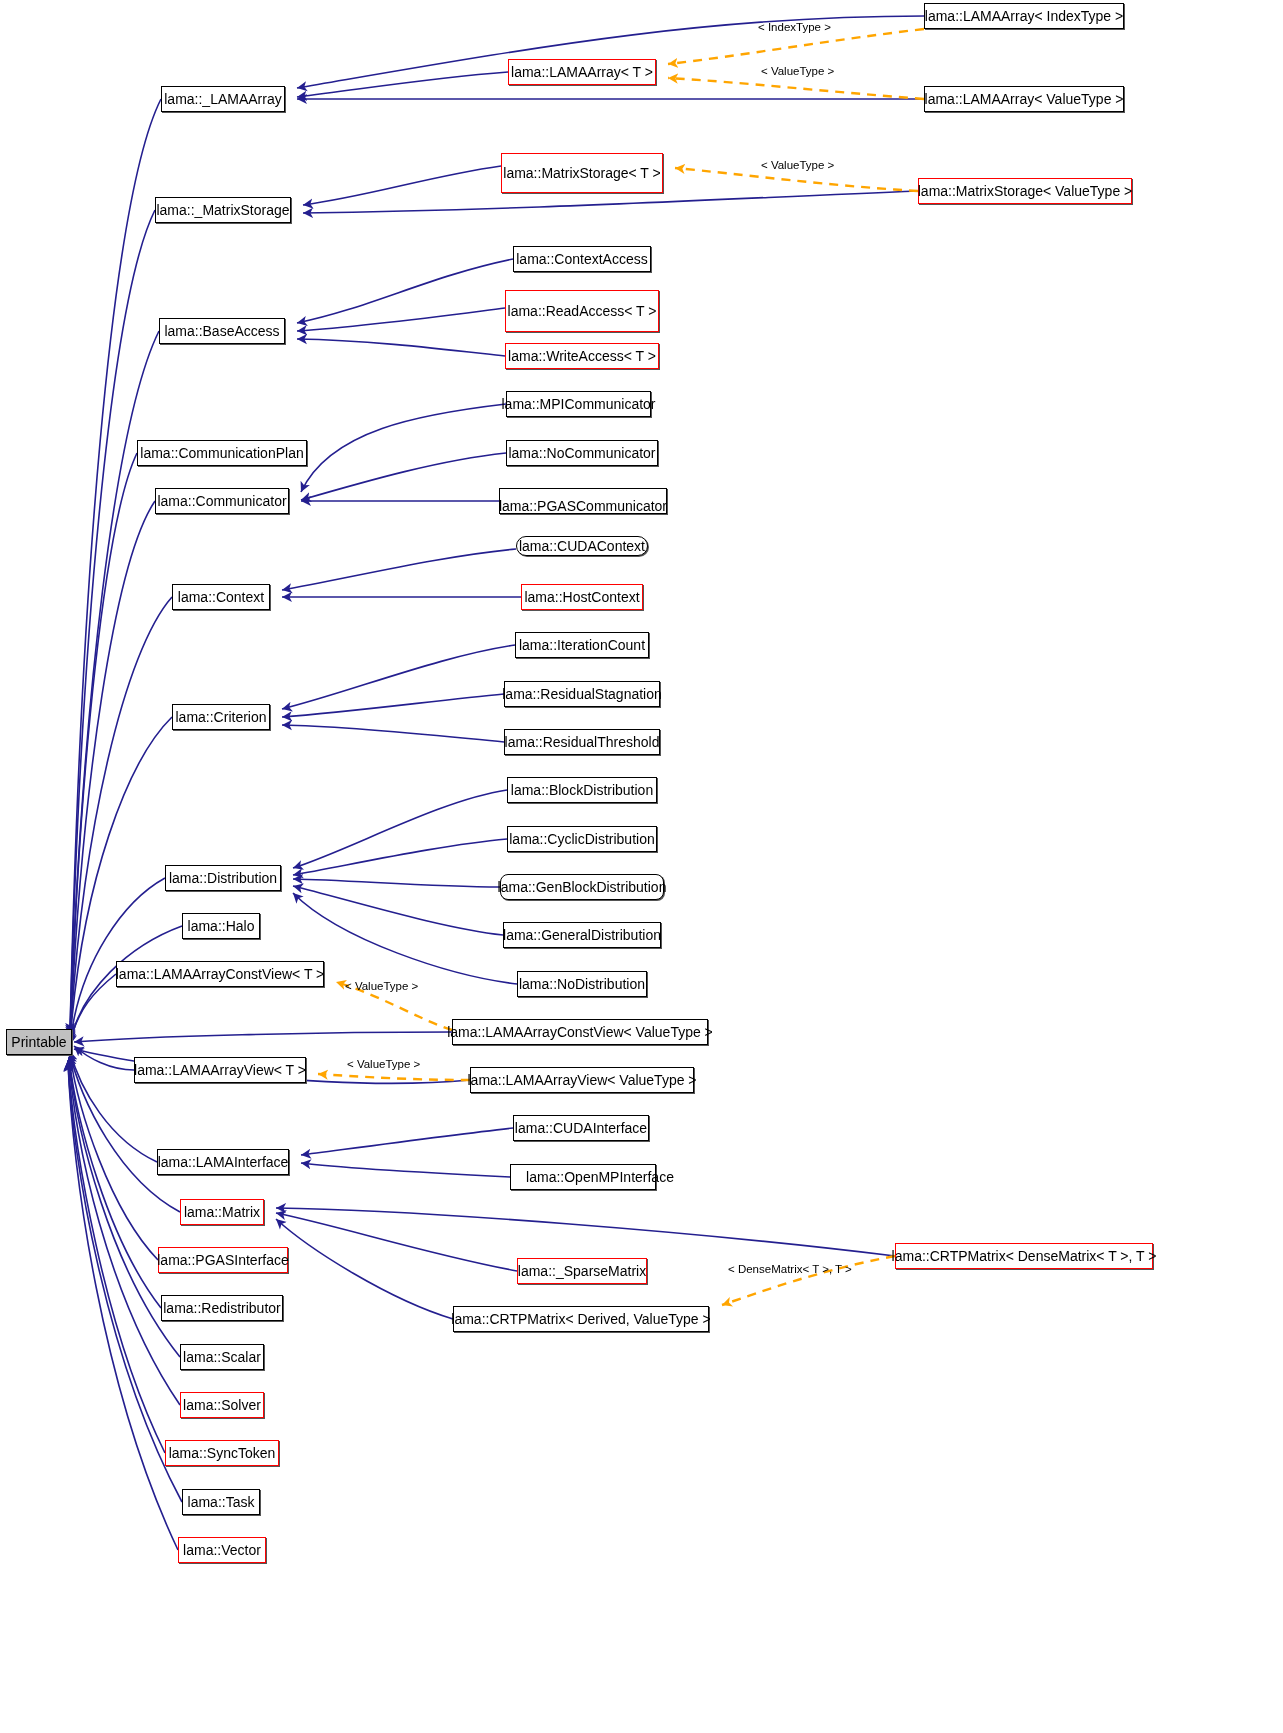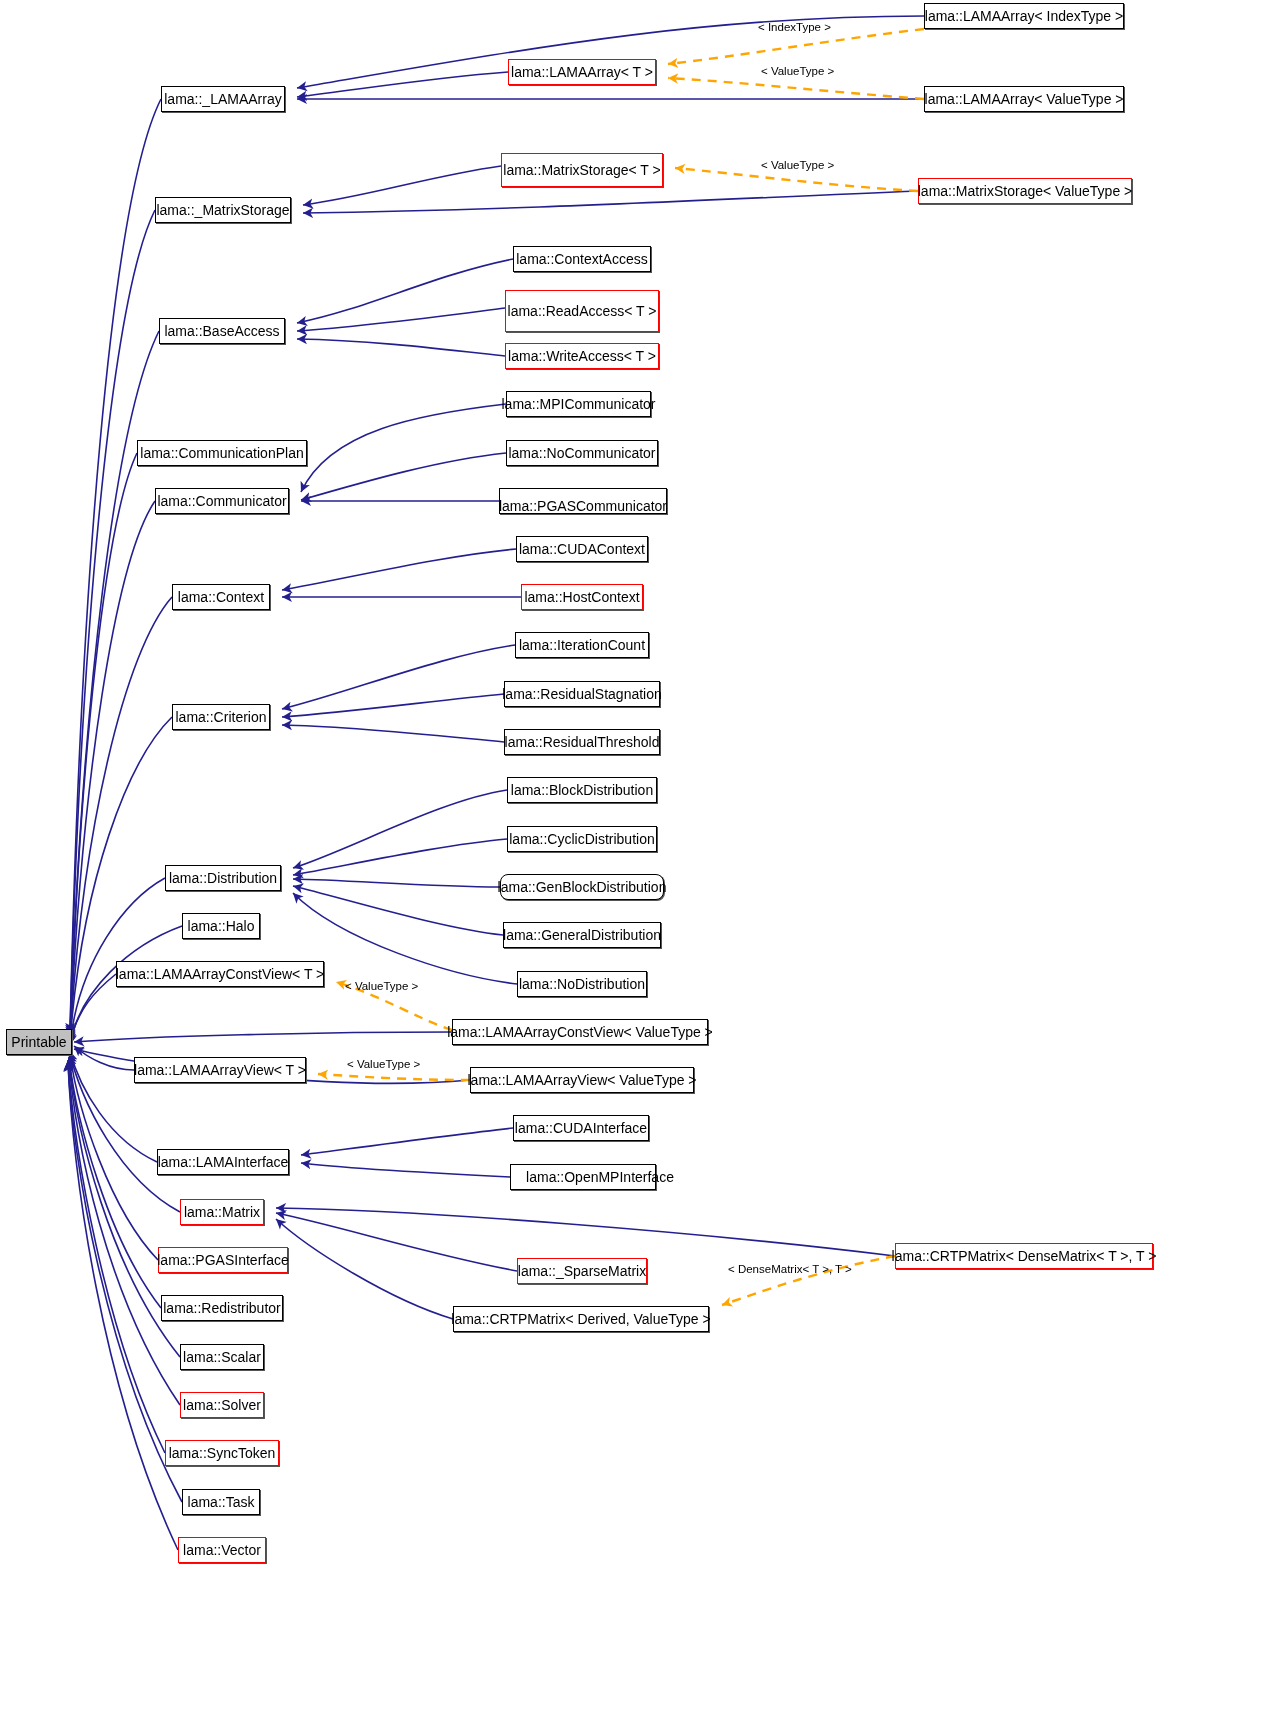--- a/index.html
+++ b/index.html
@@ -111,21 +111,21 @@
       </div>
       <div class="node" style="left: 924px; top: 3px; width: 200px; height: 26px;">
         <span>lama::LAMAArray&lt; IndexType &gt;</span>
       </div>
       <div class="node" style="left: 924px; top: 86px; width: 200px; height: 26px;">
         <span>lama::LAMAArray&lt; ValueType &gt;</span>
       </div>
       <div class="node" style="left: 155px; top: 197px; width: 136px; height: 26px;">
         <span>lama::_MatrixStorage</span>
       </div>
-      <div class="node red" style="left: 501px; top: 153px; width: 162px; height: 34px;">
+      <div class="node red" style="left: 501px; top: 153px; width: 162px; height: 40px;">
         <span>lama::MatrixStorage&lt; T &gt;</span>
       </div>
       <div class="node red" style="left: 918px; top: 178px; width: 214px; height: 26px;">
         <span>lama::MatrixStorage&lt; ValueType &gt;</span>
       </div>
       <div class="node" style="left: 159px; top: 318px; width: 126px; height: 26px;">
         <span>lama::BaseAccess</span>
       </div>
       <div class="node" style="left: 513px; top: 246px; width: 138px; height: 26px;">
         <span>lama::ContextAccess</span>
@@ -147,21 +147,21 @@
       </div>
       <div class="node" style="left: 506px; top: 440px; width: 152px; height: 26px;">
         <span>lama::NoCommunicator</span>
       </div>
       <div class="node" style="left: 499px; top: 488px; width: 168px; height: 26px; align-items: flex-end;">
         <span>lama::PGASCommunicator</span>
       </div>
       <div class="node" style="left: 172px; top: 584px; width: 98px; height: 26px;">
         <span>lama::Context</span>
       </div>
-      <div class="node" style="left: 516px; top: 536px; width: 132px; height: 26px;">
+      <div class="node" style="left: 516px; top: 536px; width: 132px; height: 20px; border-radius: 11px;">
         <span>lama::CUDAContext</span>
       </div>
       <div class="node red" style="left: 521px; top: 584px; width: 122px; height: 26px;">
         <span>lama::HostContext</span>
       </div>
       <div class="node" style="left: 172px; top: 704px; width: 98px; height: 26px;">
         <span>lama::Criterion</span>
       </div>
       <div class="node" style="left: 515px; top: 632px; width: 134px; height: 26px;">
         <span>lama::IterationCount</span>

